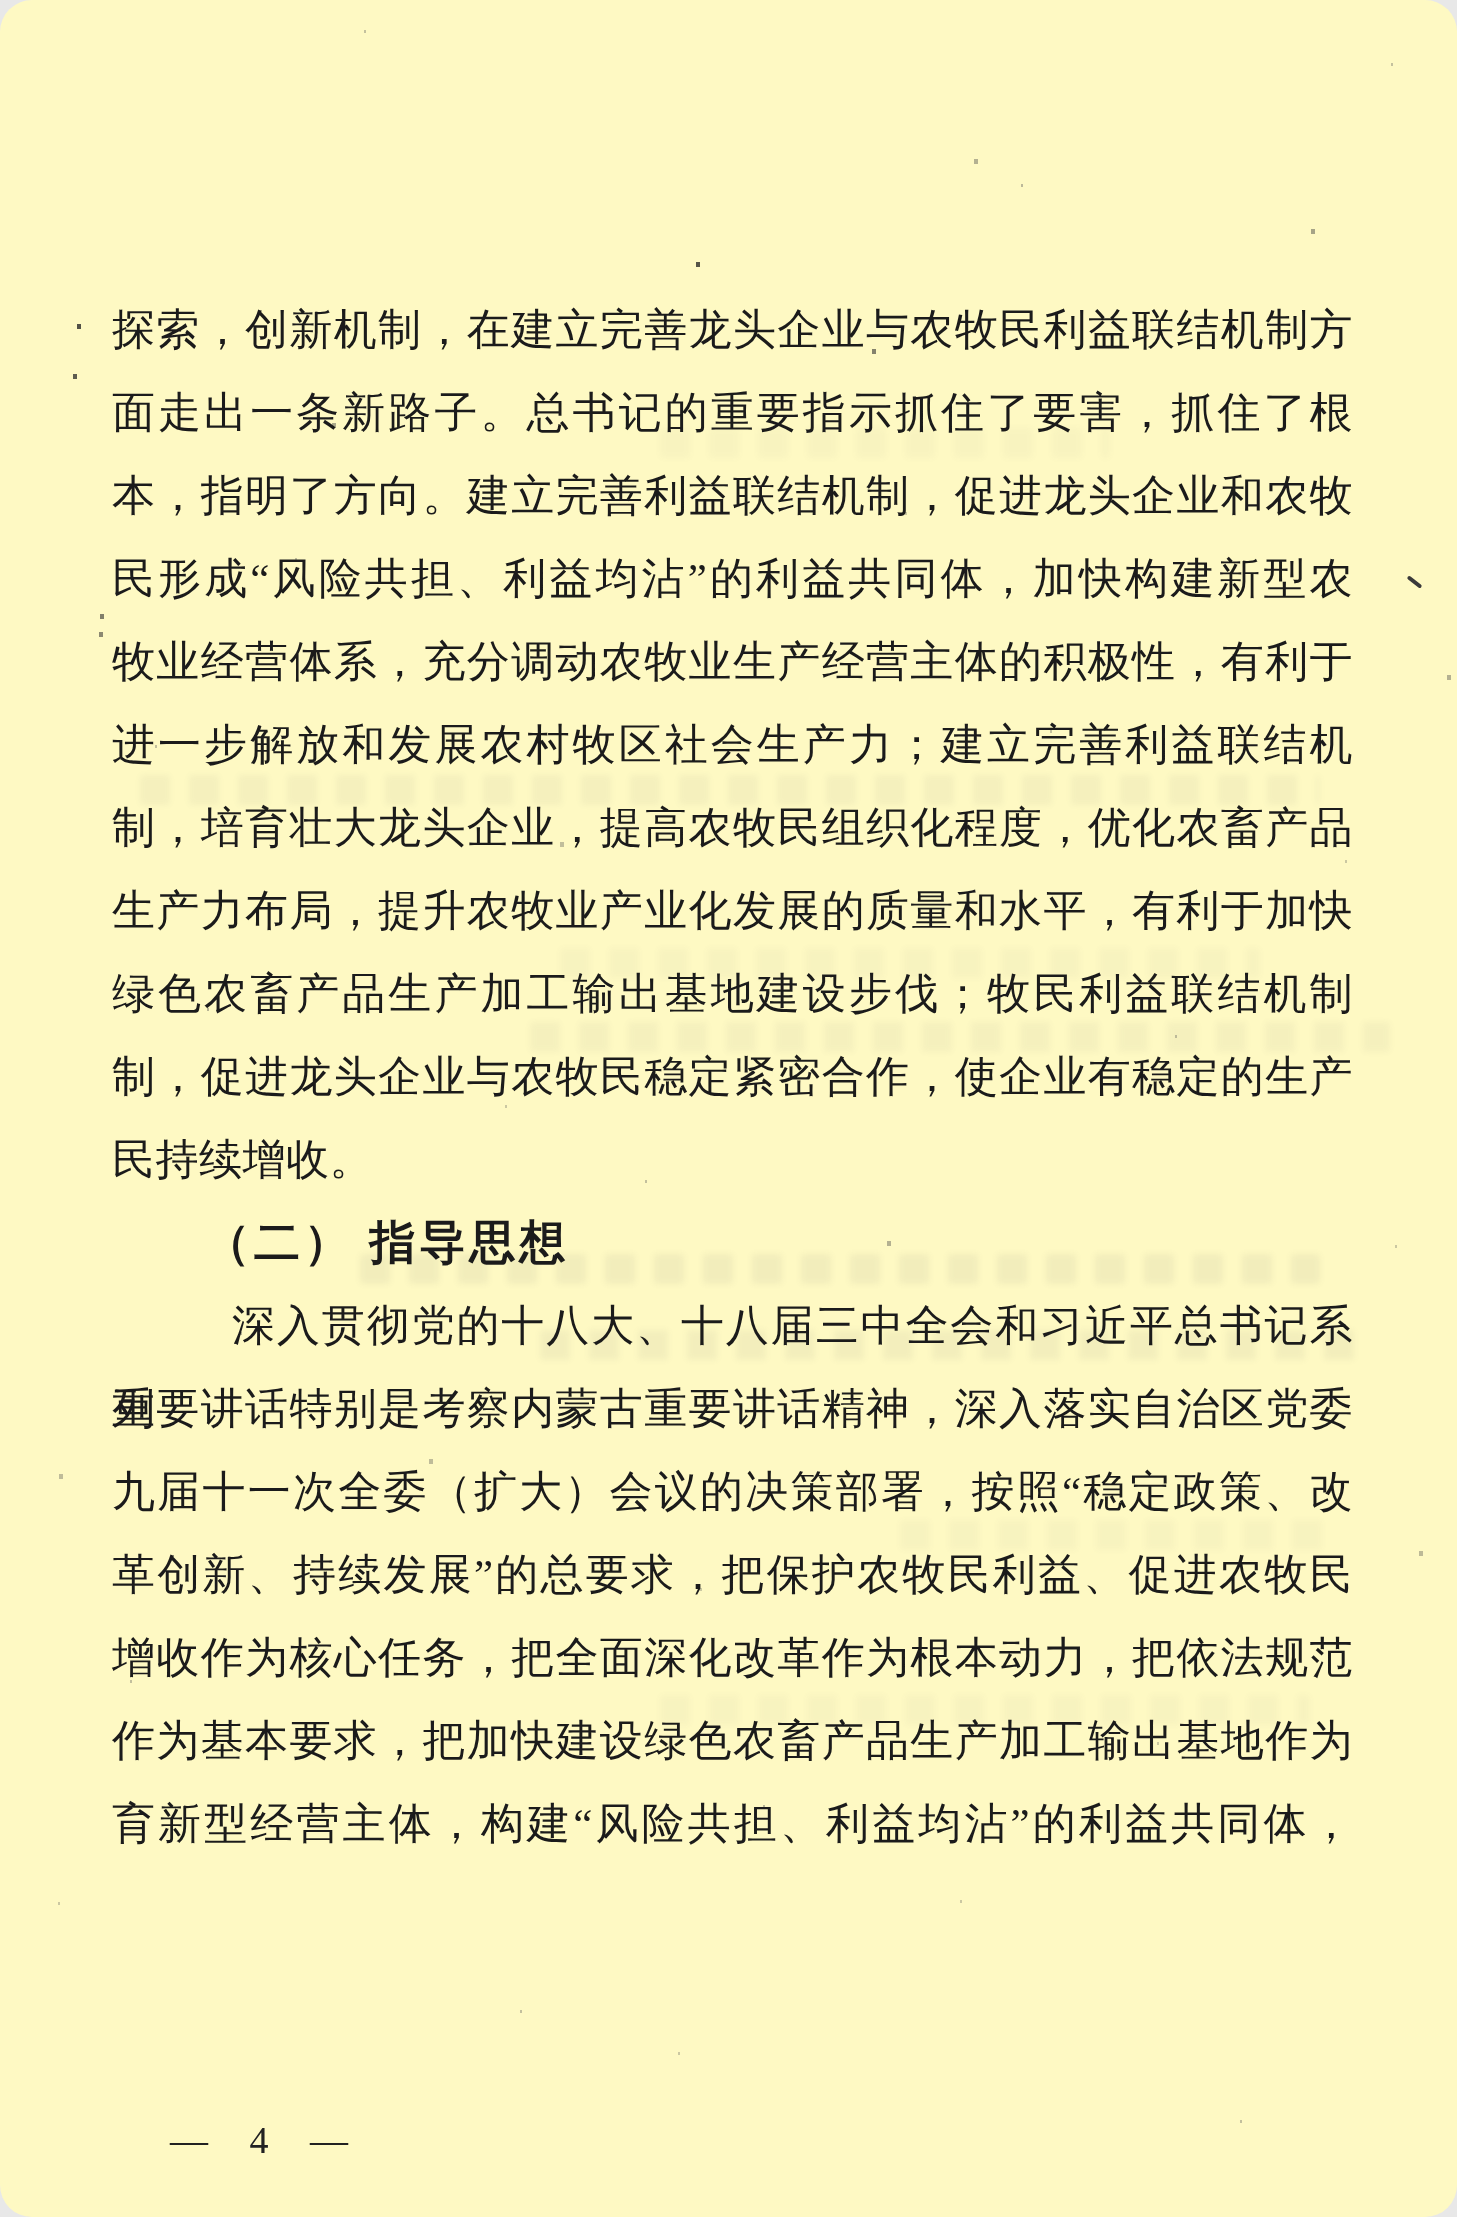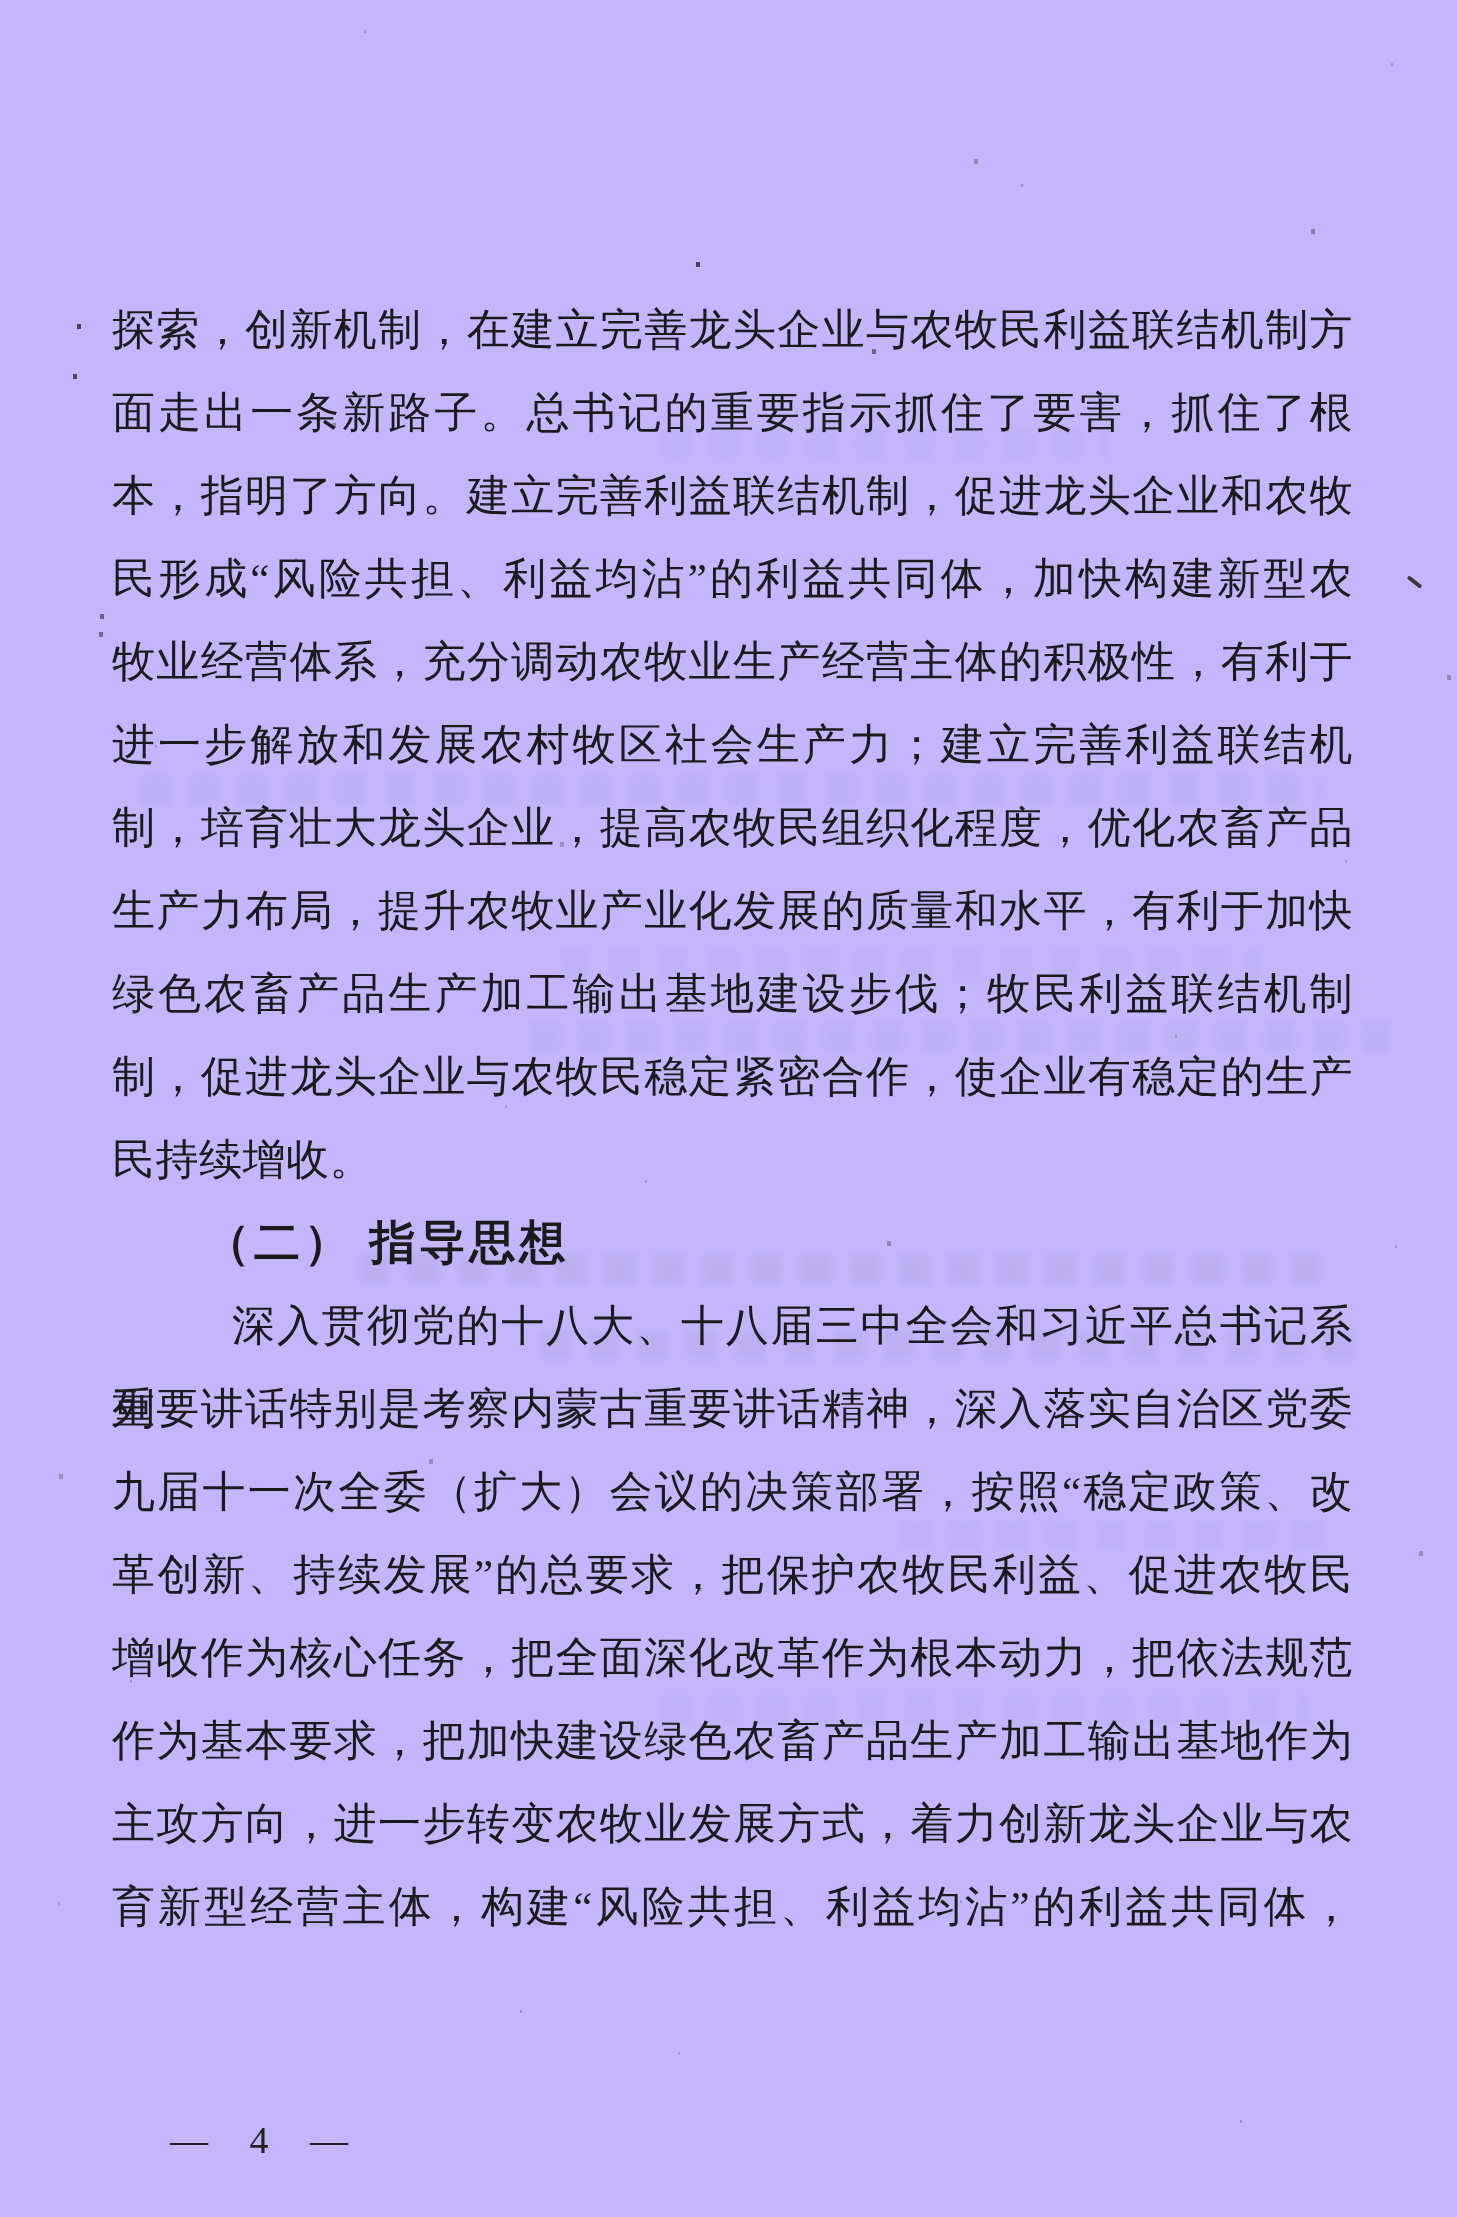--- a/index.html
+++ b/index.html
@@ -4,24 +4,25 @@
 <style>
   html, body {
     margin: 0;
     padding: 0;
     background: #e8e8e8;
   }
   .page {
     position: relative;
     width: 1457px;
     height: 2217px;
-    background: #c4b5fd;
+    background: #fef9c3;
     overflow: hidden;
     font-family: "Liberation Serif", "DejaVu Serif", serif;
     color: #1b1b1b;
+    border-radius: 32px;
   }
   
   .text-block {
     position: absolute;
     left: 112px;
     top: 288px;
     width: 1241px;
     font-size: 43px;
     letter-spacing: 0.5px;
   }
@@ -159,19 +160,18 @@
     <div class="line j">绿色农畜产品生产加工输出基地建设步伐；牧民利益联结机制</div>
     <div class="line j">制，促进龙头企业与农牧民稳定紧密合作，使企业有稳定的生产</div>
     <div class="line">民持续增收。</div>
     <div class="line heading">（二） 指导思想</div>
     <div class="line j indent">深入贯彻党的十八大、十八届三中全会和习近平总书记系列</div>
     <div class="line j">重要讲话特别是考察内蒙古重要讲话精神，深入落实自治区党委</div>
     <div class="line j">九届十一次全委（扩大）会议的决策部署，按照“稳定政策、改</div>
     <div class="line j">革创新、持续发展”的总要求，把保护农牧民利益、促进农牧民</div>
     <div class="line j">增收作为核心任务，把全面深化改革作为根本动力，把依法规范</div>
     <div class="line j">作为基本要求，把加快建设绿色农畜产品生产加工输出基地作为</div>
-    <div class="line j">主攻方向，进一步转变农牧业发展方式，着力创新龙头企业与农</div>
     <div class="line j">育新型经营主体，构建“风险共担、利益均沾”的利益共同体，</div>
   </div>
 
   <div class="footer">— 4 —</div>
 
 </div>
 
 </body></html>

